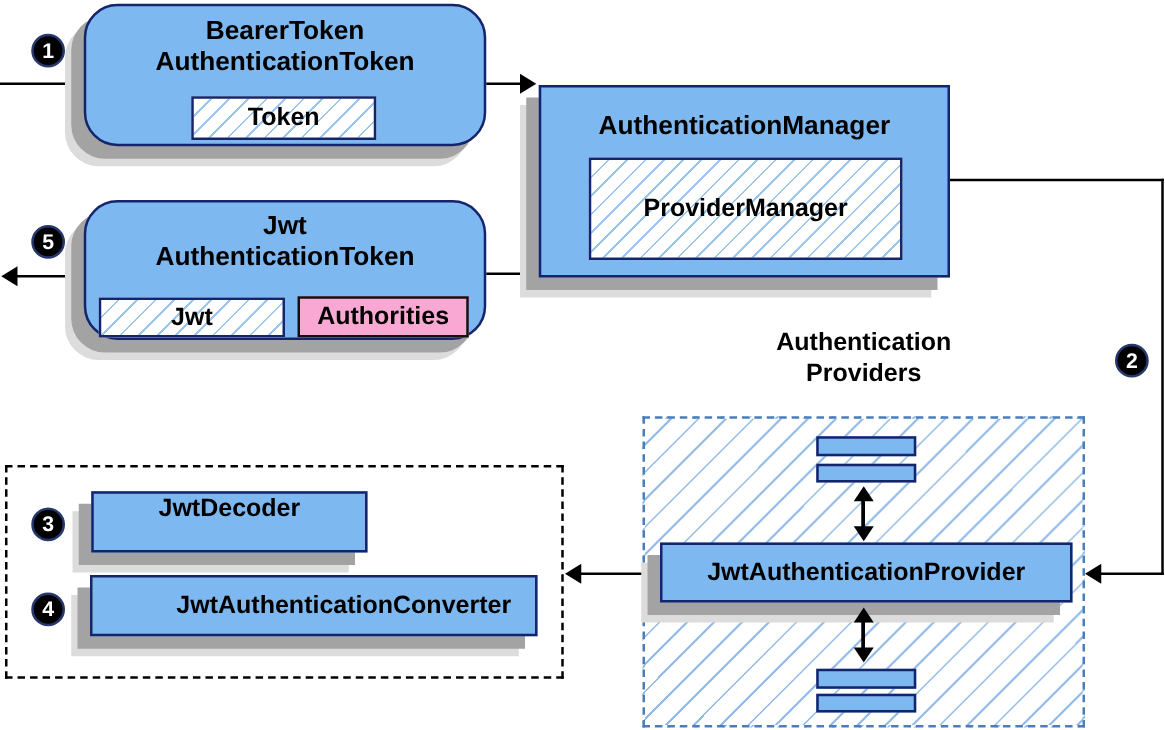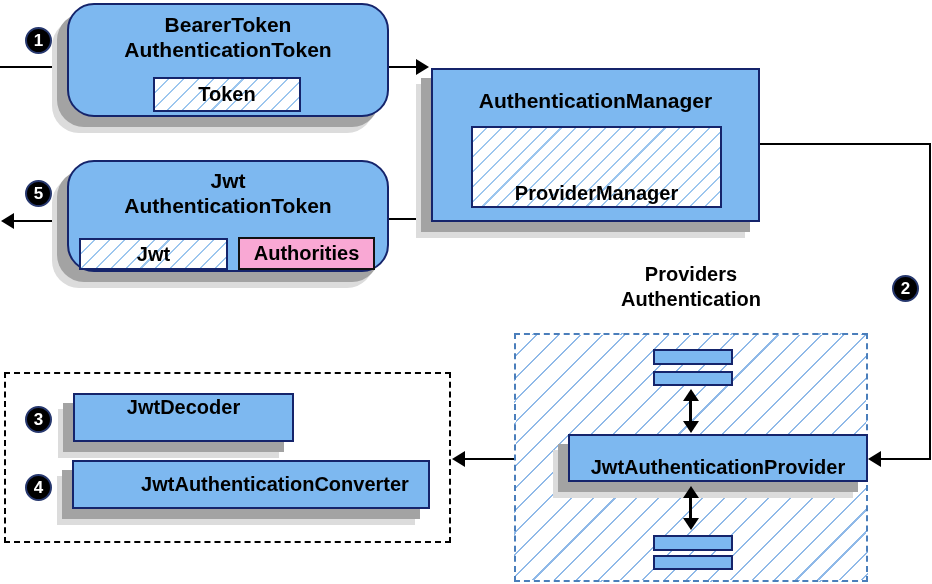--- a/index.html
+++ b/index.html
@@ -96,53 +96,53 @@
       <div>BearerToken</div>
       <div>AuthenticationToken</div>
     </div>
     <div class="field hatch-sm lbl" style="left:84px; top:72px; width:148px; height:35px;">
       <span>Token</span>
     </div>
   </div>
 
   <div class="box shadow" style="left:431px; top:68px; width:329px; height:154px;padding-left:15px;">
     <div class="title" style="top:18px;">AuthenticationManager</div>
-    <div class="field hatch-sm lbl" style="left:38px; top:56px; width:251px; height:82px;align-items:flex-end;">
+    <div class="field hatch-sm lbl" style="left:38px; top:56px; width:251px; height:82px;">
       <span>ProviderManager</span>
     </div>
   </div>
 
   <div class="box rounded shadow" style="left:67px; top:160px; width:322px; height:112px;">
     <div class="title" style="top:6px;">
       <div>Jwt</div>
       <div>AuthenticationToken</div>
     </div>
     <div class="field hatch-sm lbl" style="left:10px; top:76px; width:149px; height:32px;">
       <span>Jwt</span>
     </div>
     <div class="field lbl" style="left:169px; top:75px; width:137px; height:33px; border-color:#111;">
       <span>Authorities</span>
     </div>
   </div>
 
   <div class="abs lbl" style="left:514px; top:262px; width:354px;">
+    <div>Authentication</div>
     <div>Providers</div>
-    <div>Authentication</div>
   </div>
 
   <div class="dash-blue hatch-lg" style="left:514px; top:333px; width:354px; height:249px;"></div>
 
   <div class="bar" style="left:653px; top:349px; width:80px; height:16px;"></div>
   <div class="bar" style="left:653px; top:371px; width:80px; height:15px;"></div>
 
   <div class="vline" style="left:689px; top:398px; width:3px; height:26px;"></div>
   <div class="arr up" style="left:683px; top:389px;"></div>
   <div class="arr down" style="left:683px; top:421px;"></div>
 
-  <div class="box shadow lbl" style="left:528px; top:434px; width:300px; height:48px; display:flex; align-items:flex-end; justify-content:center;margin-left:40px;">
+  <div class="box shadow lbl" style="left:528px; top:434px; width:330px; height:48px; display:flex; align-items:center; justify-content:center;">
     <span>JwtAuthenticationProvider</span>
   </div>
 
   <div class="vline" style="left:689px; top:495px; width:3px; height:26px;"></div>
   <div class="arr up" style="left:683px; top:486px;"></div>
   <div class="arr down" style="left:683px; top:518px;"></div>
 
   <div class="bar" style="left:653px; top:535px; width:80px; height:16px;"></div>
   <div class="bar" style="left:653px; top:555px; width:80px; height:15px;"></div>
 

